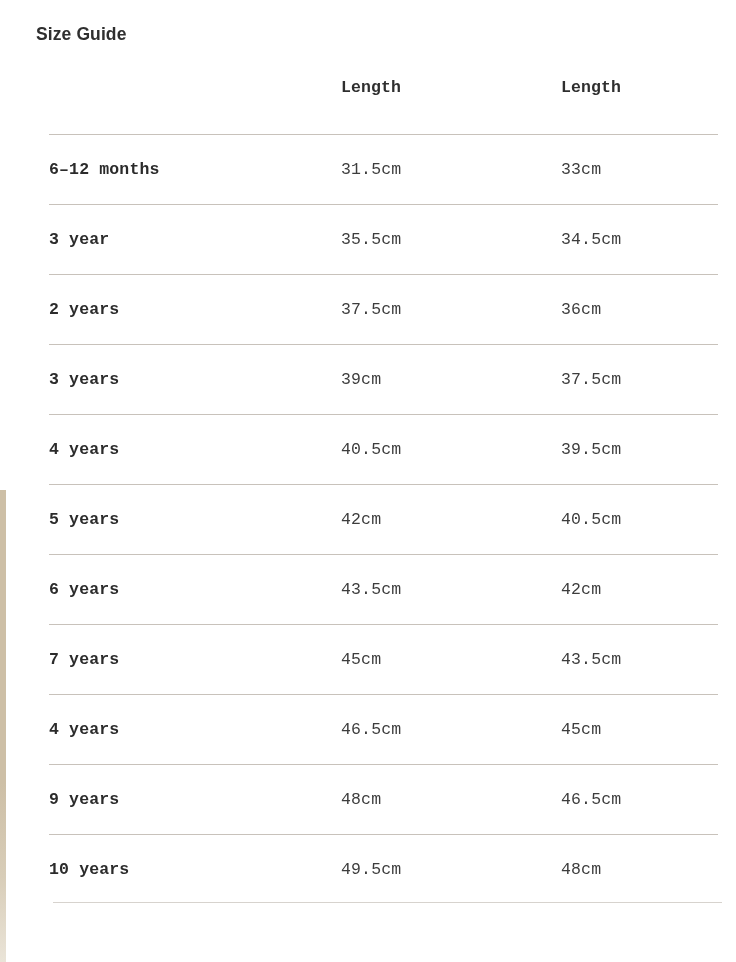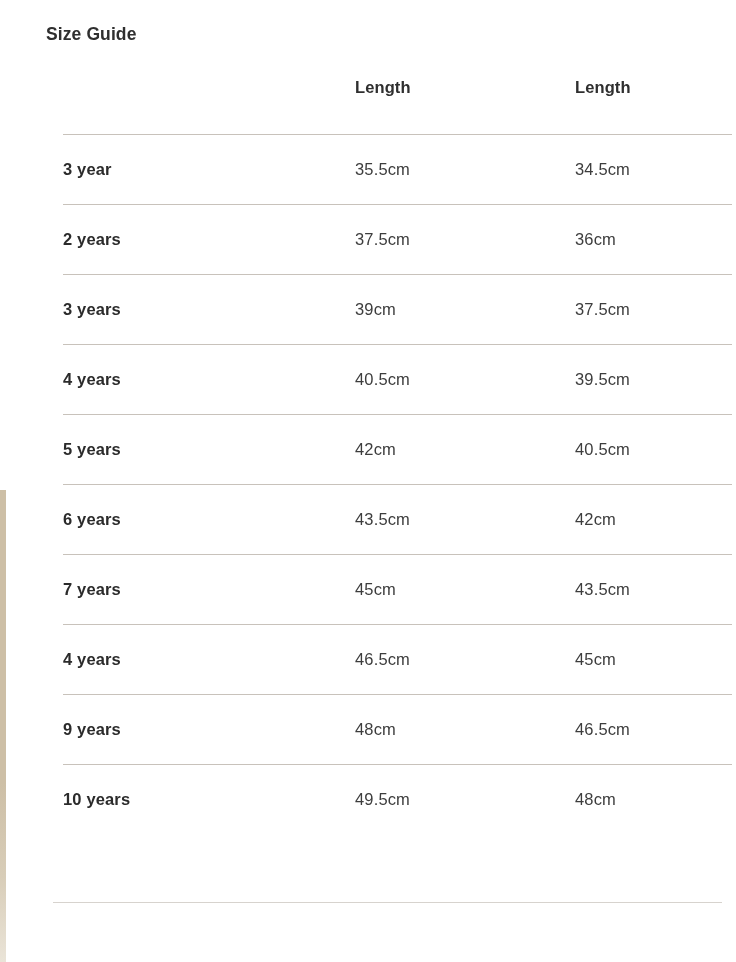--- a/index.html
+++ b/index.html
@@ -33,36 +33,37 @@
   .page {
     position: absolute;
     left: 0;
     top: 0;
     width: 736px;
     height: 962px;
   }
 
   .title {
     position: absolute;
-    left: 46px;
+    left: 36px;
     top: 23px;
     font-size: 17.5px;
     font-weight: 600;
     color: #2f2f2f;
     letter-spacing: 0.1px;
     line-height: 22px;
   }
 
   .size-table {
     position: absolute;
-    left: 63px;
+    left: 49px;
     top: 78px;
     width: 669px;
     border-collapse: collapse;
     table-layout: fixed;
+    font-family: Liberation Mono, monospace;
   }
 
   .size-table col.c-size   { width: 292px; }
   .size-table col.c-length { width: 220px; }
   .size-table col.c-chest  { width: 157px; }
 
   .size-table thead th {
     text-align: left;
     font-size: 16.5px;
     font-weight: 600;
@@ -136,20 +137,25 @@
     </colgroup>
     <thead>
       <tr>
         <th class="blank-head"></th>
         <th>Length</th>
         <th>Length</th>
       </tr>
     </thead>
     <tbody>
       <tr>
+        <td class="size-label">6–12 months</td>
+        <td class="measure">31.5cm</td>
+        <td class="measure">33cm</td>
+      </tr>
+      <tr>
         <td class="size-label">3 year</td>
         <td class="measure">35.5cm</td>
         <td class="measure">34.5cm</td>
       </tr>
       <tr>
         <td class="size-label">2 years</td>
         <td class="measure">37.5cm</td>
         <td class="measure">36cm</td>
       </tr>
       <tr>

